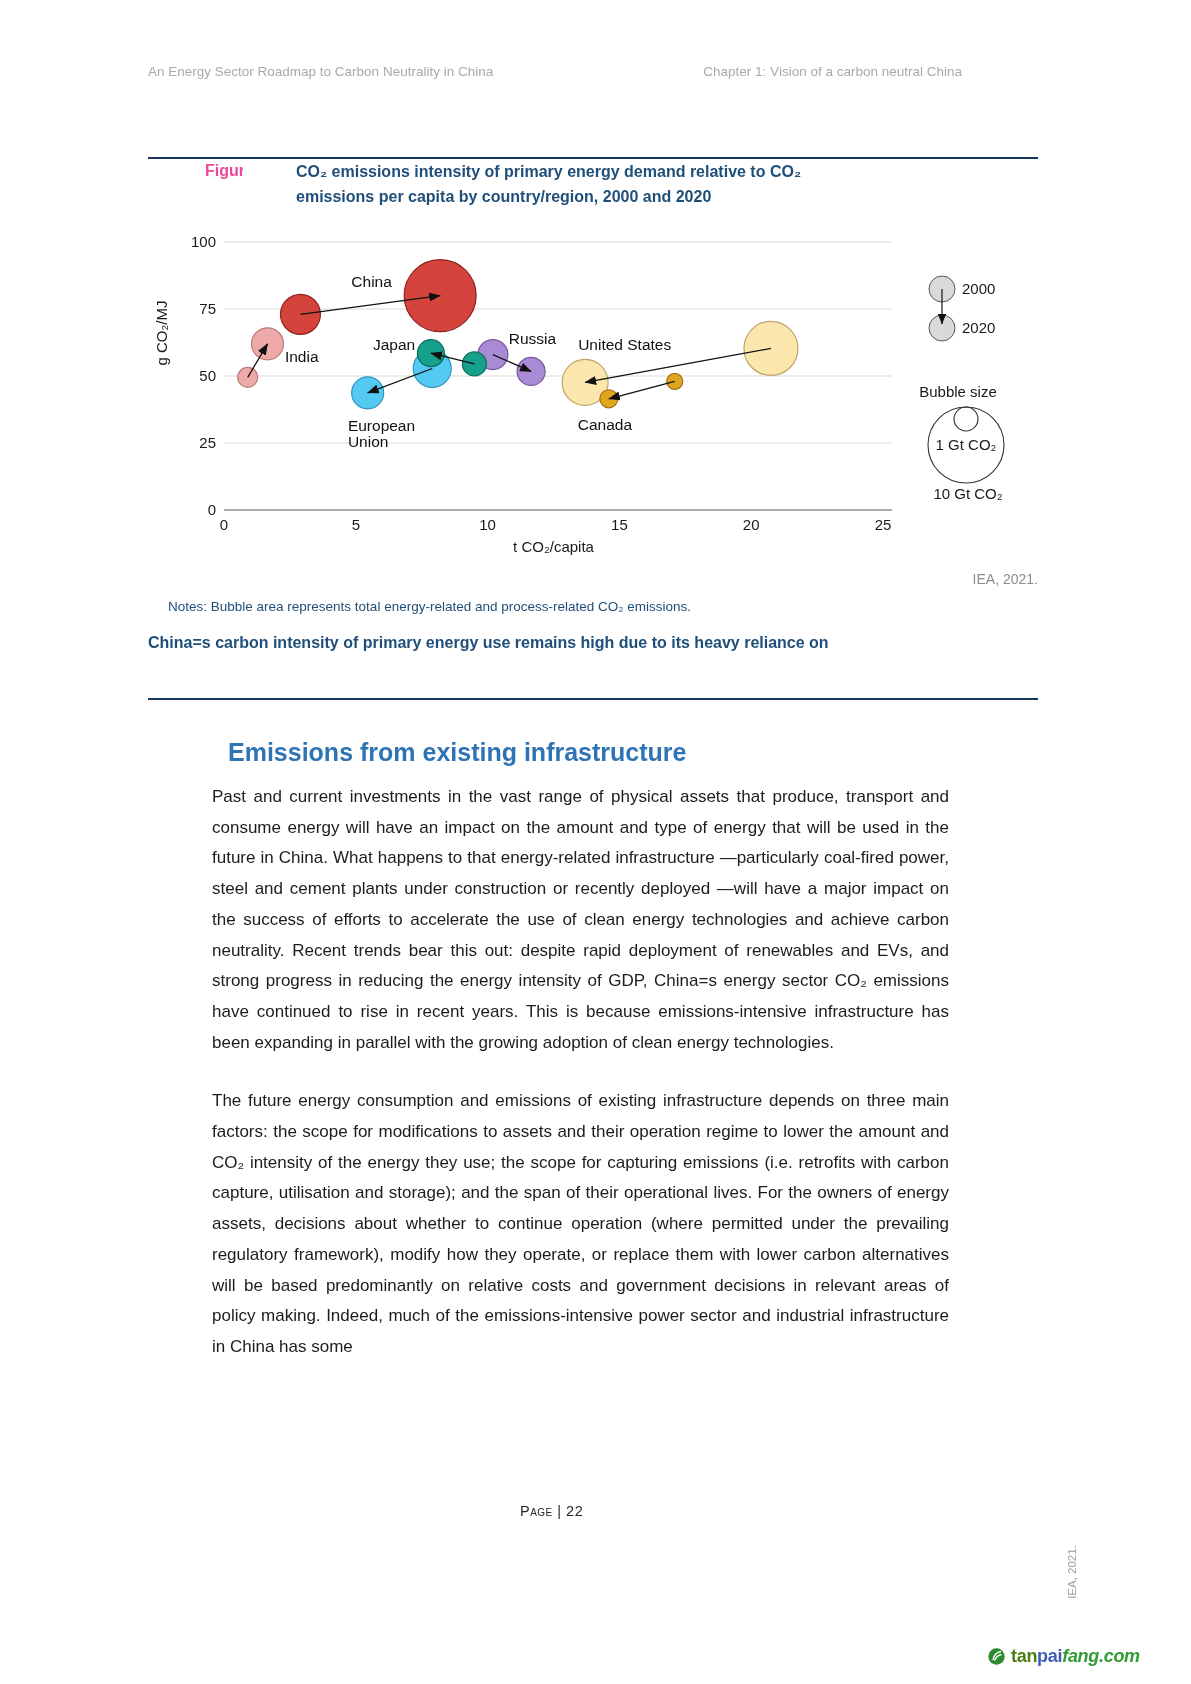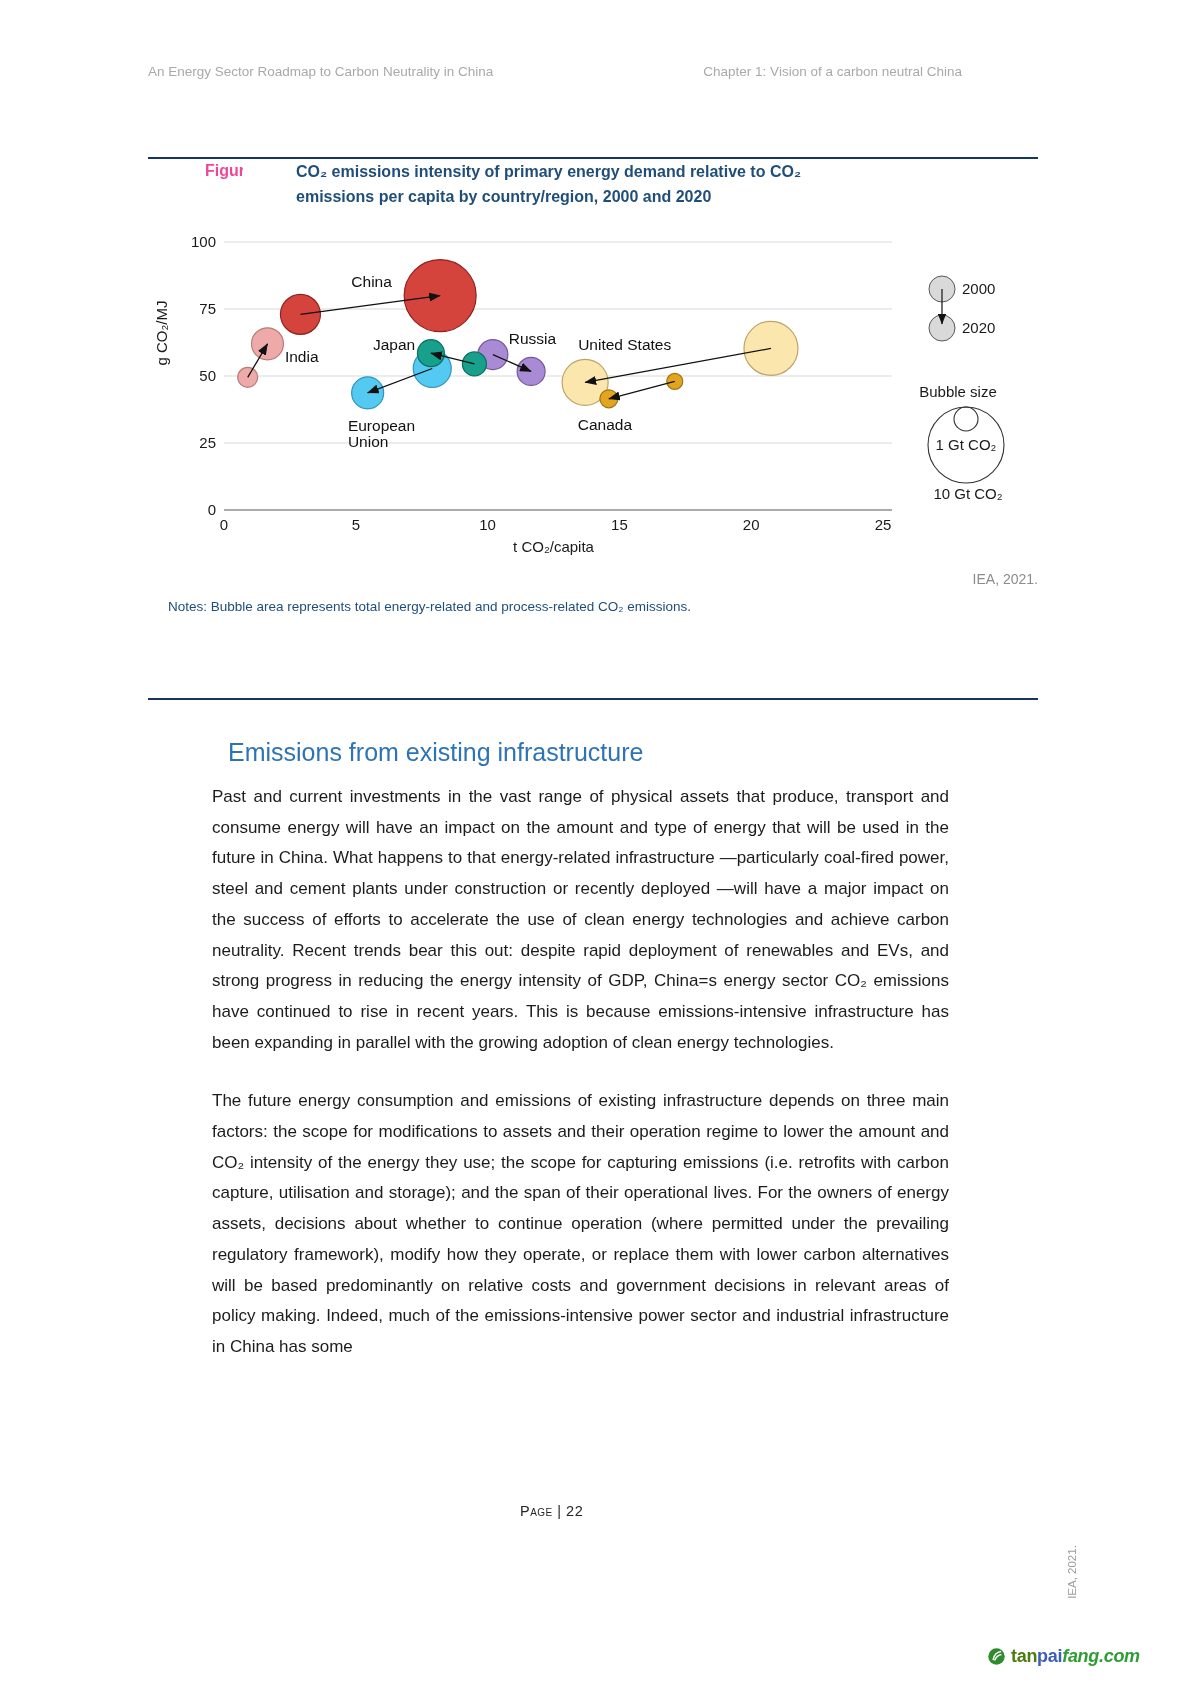--- a/index.html
+++ b/index.html
@@ -8,21 +8,21 @@
           font-family:"Liberation Sans","DejaVu Sans",sans-serif; overflow:hidden; }
   .abs { position:absolute; }
   .hdr { font-size:13.5px; color:#a9a9a9; }
   .rule { height:2px; background:#17365d; }
   .figlabel { font-weight:bold; color:#ec4899; font-size:16px; }
   .figlabel .clip { display:inline-block; width:4px; overflow:hidden; vertical-align:bottom; }
   .figtitle { font-weight:bold; color:#1f4e79; font-size:16px; line-height:24.5px; }
   .src { font-size:14px; color:#8c8c8c; }
   .notes { font-size:13.5px; color:#1f4e79; }
   .statement { font-weight:bold; color:#1f4e79; font-size:16px; line-height:25px; }
-  .h2 { font-size:25px; color:#2e74b5; font-weight:normal; }
+  .h2 { font-size:25px; color:#2e74b5; font-weight:bold; }
   .body-text { font-size:17px; line-height:30.7px; color:#1c1c1c; text-align:justify; width:737px; }
   .body-text + .body-text { margin-top:28px; }
   .footer-page { font-size:14.5px; color:#262626; font-variant:small-caps; letter-spacing:0.5px; }
   .vnote { font-size:11.5px; color:#9c9c9c; width:84px; text-align:center;
            transform:rotate(-90deg); }
   svg text { font-family:"Liberation Sans","DejaVu Sans",sans-serif; }
   .tick { font-size:15px; fill:#1a1a1a; }
   .clabel { font-size:15.5px; fill:#111; }
   .wm { display:flex; align-items:center; gap:6px; }
   .wm-text { font-size:18px; font-weight:bold; letter-spacing:-0.3px; }
@@ -108,20 +108,21 @@
       <circle cx="826" cy="207" r="12" fill="none" stroke="#333333" stroke-width="1.1"></circle>
       <text x="826" y="238" text-anchor="middle" class="tick">1 Gt CO₂</text>
       <text x="828" y="287" text-anchor="middle" class="tick">10 Gt CO₂</text>
     </svg>
 
   <div class="abs src" style="left:840px; top:571px; width:198px; text-align:right;">IEA, 2021.</div>
 
   <div class="abs notes" style="left:148px; top:599px;margin-left:20px;">Notes: Bubble area represents total energy-related and process-related CO₂ emissions.</div>
 
   <div class="abs statement" style="left:148px; top:630px; width:900px;">
+    <div>China=s carbon intensity of primary energy use remains high due to its heavy reliance on</div>
   </div>
 
   <div class="abs rule" style="left:148px; top:698px; width:890px;"></div>
 
   <h2 class="abs h2" style="left:228px; top:738px;">Emissions from existing infrastructure</h2>
 
   <div class="abs" style="left:212px; top:782px;">
     <p class="body-text">Past and current investments in the vast range of physical assets that produce, transport and consume energy will have an impact on the amount and type of energy that will be used in the future in China. What happens to that energy-related infrastructure —particularly coal-fired power, steel and cement plants under construction or recently deployed —will have a major impact on the success of efforts to accelerate the use of clean energy technologies and achieve carbon neutrality. Recent trends bear this out: despite rapid deployment of renewables and EVs, and strong progress in reducing the energy intensity of GDP, China=s energy sector CO₂ emissions have continued to rise in recent years. This is because emissions-intensive infrastructure has been expanding in parallel with the growing adoption of clean energy technologies.</p>
     <p class="body-text">The future energy consumption and emissions of existing infrastructure depends on three main factors: the scope for modifications to assets and their operation regime to lower the amount and CO₂ intensity of the energy they use; the scope for capturing emissions (i.e. retrofits with carbon capture, utilisation and storage); and the span of their operational lives. For the owners of energy assets, decisions about whether to continue operation (where permitted under the prevailing regulatory framework), modify how they operate, or replace them with lower carbon alternatives will be based predominantly on relative costs and government decisions in relevant areas of policy making. Indeed, much of the emissions-intensive power sector and industrial infrastructure in China has some</p>
   </div>

